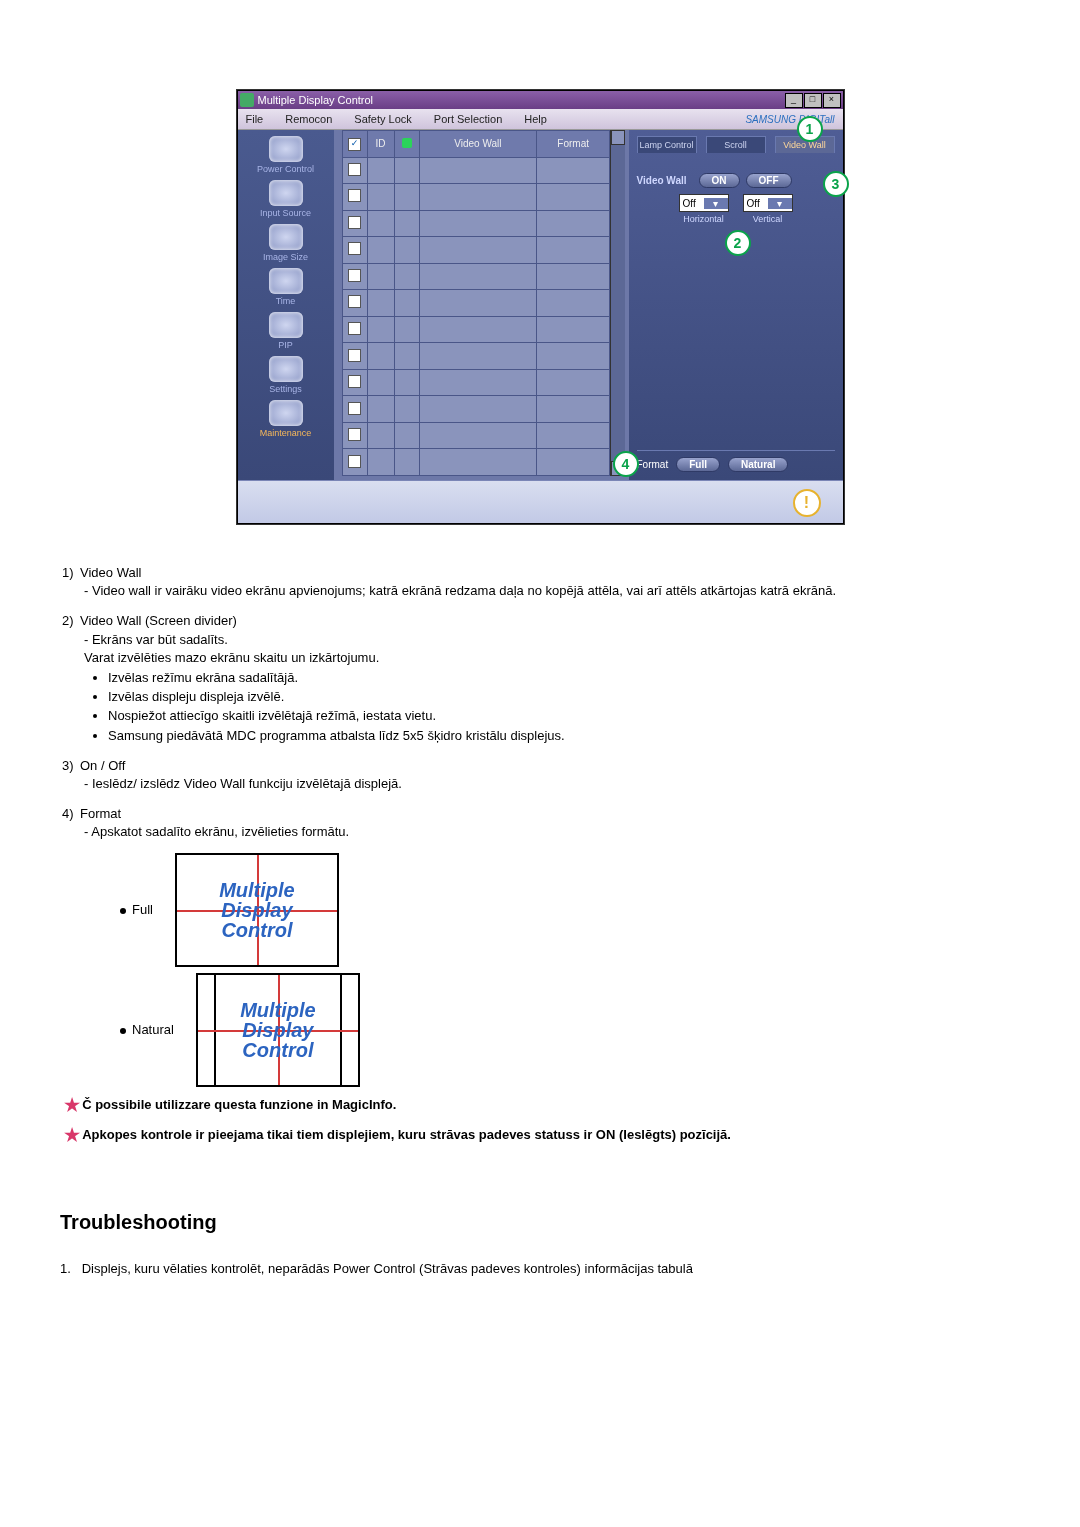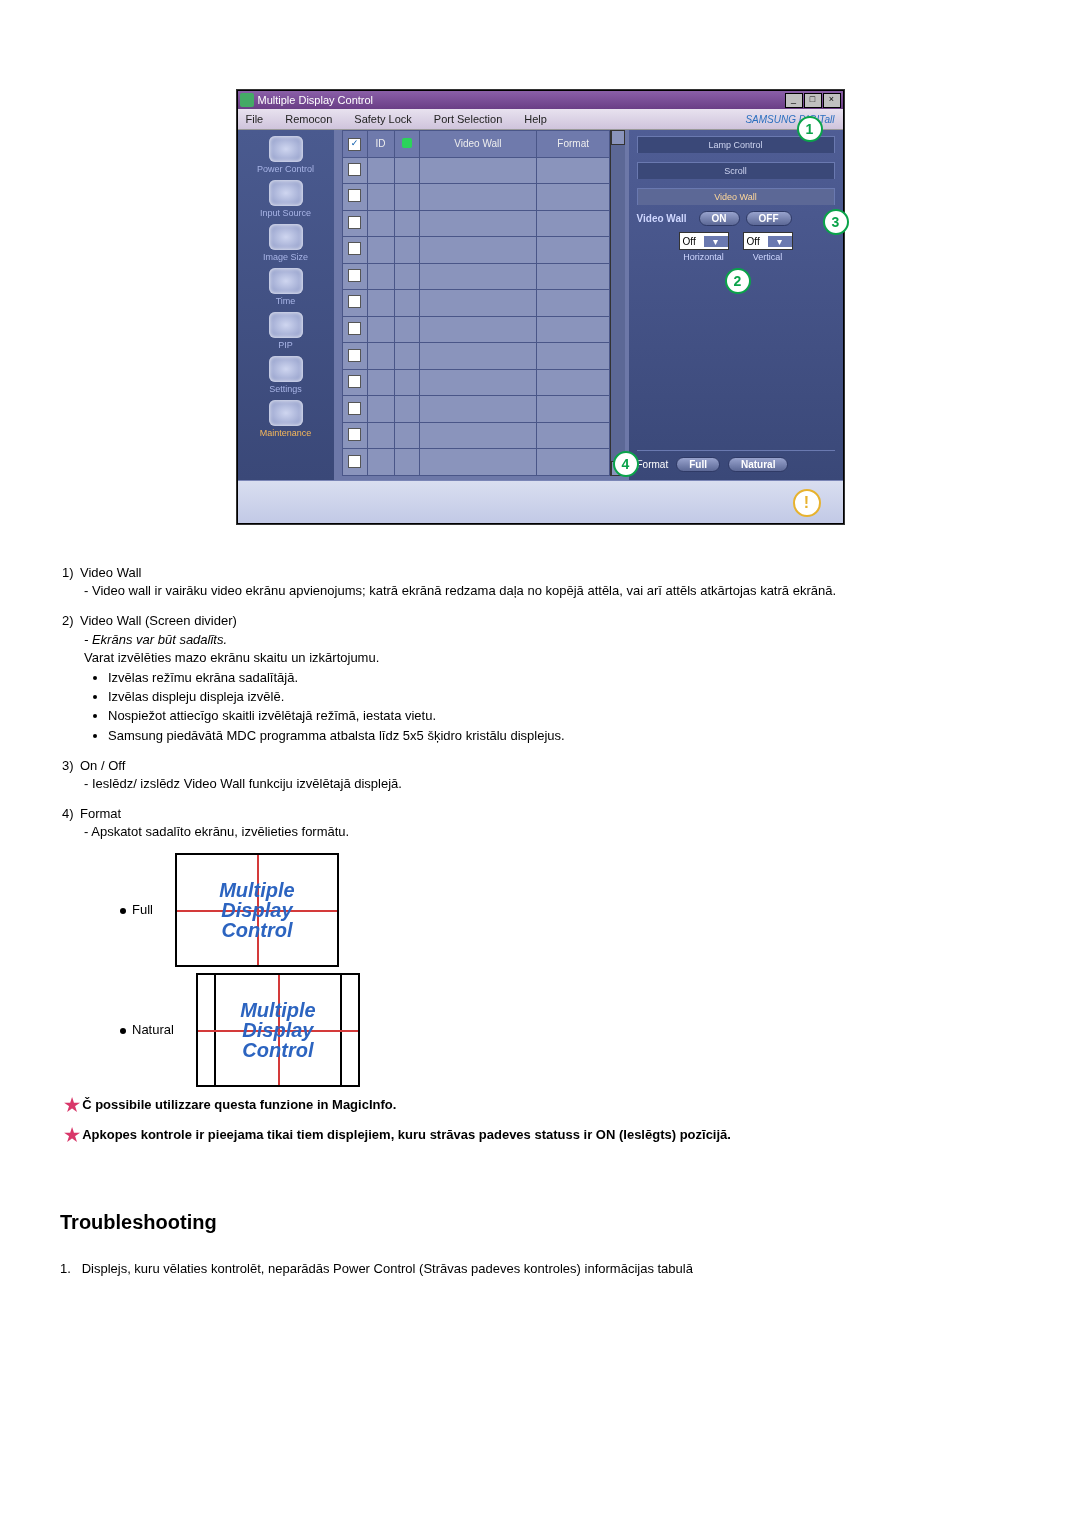--- a/index.html
+++ b/index.html
@@ -123,21 +123,21 @@
 
   .right-panel {
     width: 198px;
     background: linear-gradient(#4f5d95,#3a4878);
     color:#fff;
     padding:6px 8px 8px;
     display:flex;flex-direction:column;
     position:relative;
     font-size:10px;
   }
-  .tabs{display:flex;gap:9px;margin-bottom:6px;font-size:9px;flex-direction:column;}
+  .tabs{display:flex;gap:9px;margin-bottom:20px;font-size:9px;}
   .tab{flex:1;text-align:center;padding:3px 0;background:#3a4878;border:1px solid #6a79b0;border-bottom:none;color:#cdd4f0;}
   .tab.active{background:#5c6896;color:#ffd89a;}
   .callout{
     position:absolute;width:22px;height:22px;border-radius:50%;
     background:#fff;border:2px solid #0aa34a;color:#0aa34a;
     font-weight:bold;font-size:14px;line-height:22px;text-align:center;
     z-index:5;
   }
   .row{display:flex;align-items:center;gap:6px;margin-bottom:6px;}
   .row .lab{flex:0 0 56px;color:#cfd7ff;font-weight:bold;}
@@ -171,21 +171,21 @@
     border:2px solid #e7b22e;position:absolute;right:22px;top:8px;
     color:#e7b22e;text-align:center;line-height:24px;font-size:16px;font-weight:bold;
   }
 
   
   .content { font-size:13px; line-height:1.4; }
   .content ol.page-list{margin:0;padding-left:2px;list-style:none;}
   .content ol.page-list > li{margin-bottom:12px;}
   .content .no{display:inline-block;width:18px;}
   .sub{padding-left:22px;}
-  .sub .dash{padding-left:0;font-style:italic;}
+  .sub .dash{padding-left:0;}
   .sub ul{margin:2px 0 0 24px;padding:0;}
   .sub ul li{list-style:disc;margin-bottom:1px;}
   .star{color:#d9376a;font-size:18px;vertical-align:middle;margin-right:2px;}
   .note{font-weight:bold;padding-left:4px;margin-top:4px;}
   h2.ts{font-size:20px;font-weight:bold;margin:60px 0 24px;}
   .splash {
     border:2px solid #000;width:160px;height:110px;
     display:flex;align-items:center;justify-content:center;
     position:relative;font-style:italic;font-weight:bold;color:#2c64c0;
     text-align:center;font-size:20px;line-height:1.0;

